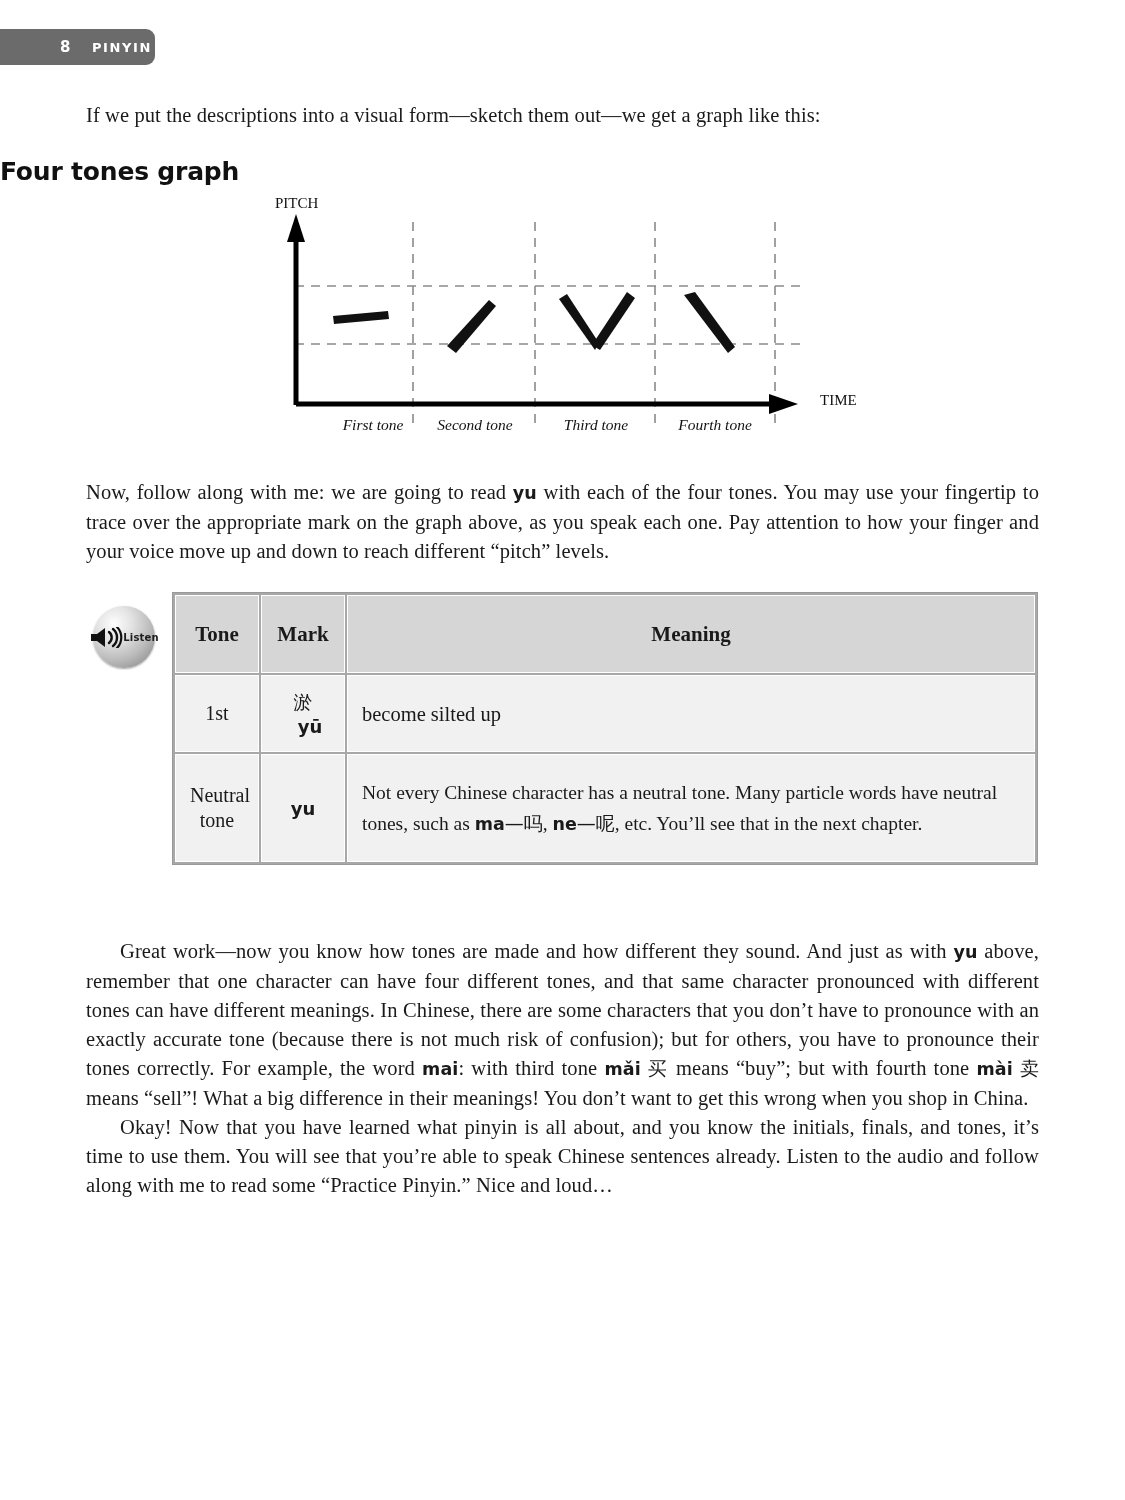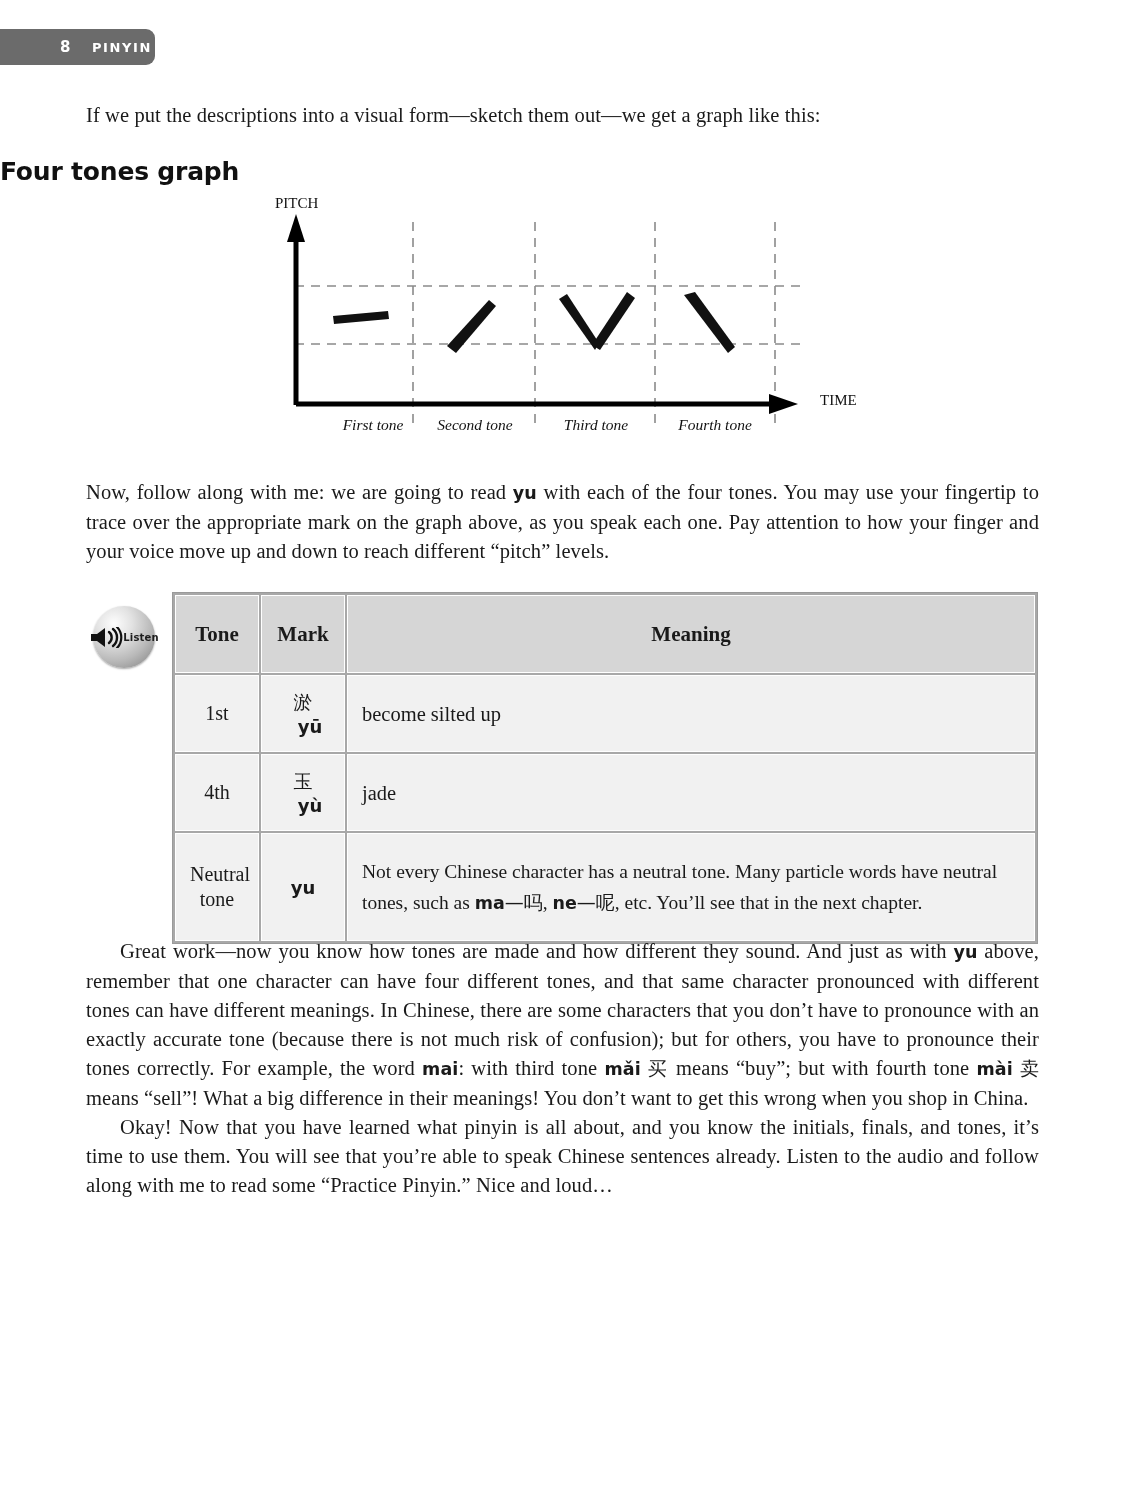--- a/index.html
+++ b/index.html
@@ -282,25 +282,20 @@
       <th>Meaning</th>
     </tr>
   </thead>
   <tbody>
     <tr>
       <td class="c-tone">1st</td>
       <td class="c-mark"><span class="hz">淤</span><span class="py">yū</span></td>
       <td class="c-meaning">become silted up</td>
     </tr>
     <tr>
-      <td class="c-tone">4th</td>
-      <td class="c-mark"><span class="hz">玉</span><span class="py">yù</span></td>
-      <td class="c-meaning">jade</td>
-    </tr>
-    <tr>
       <td class="c-tone" style="height:78px;"><span>Neutral</span><br><span>tone</span></td>
       <td class="c-mark"><span class="py" style="margin-left:0;">yu</span></td>
       <td class="c-meaning neutral"><span>Not every Chinese character has a neutral tone. Many particle words have neutral tones, such as </span><span class="pinyin-bold">ma</span><span class="hanzi">—吗</span><span>, </span><span class="pinyin-bold">ne</span><span class="hanzi">—呢</span><span>, etc. You’ll see that in the next chapter.</span></td>
     </tr>
   </tbody>
 </table>
 
 <div class="body-col" style="top:937px;">
   <p class="para indent"><span>Great work—now you know how tones are made and how different they sound. And just as with </span><span class="pinyin-bold">yu</span><span> above, remember that one character can have four different tones, and that same character pronounced with different tones can have different meanings. In Chinese, there are some characters that you don’t have to pronounce with an exactly accurate tone (because there is not much risk of confusion); but for others, you have to pronounce their tones correctly. For example, the word </span><span class="pinyin-bold">mai</span><span>: with third tone </span><span class="pinyin-bold">mǎi</span>&nbsp;<span class="hanzi">买</span><span> means “buy”; but with fourth tone </span><span class="pinyin-bold">mài</span>&nbsp;<span class="hanzi">卖</span><span> means “sell”! What a big difference in their meanings! You don’t want to get this wrong when you shop in China.</span></p>
   <p class="para indent">Okay! Now that you have learned what pinyin is all about, and you know the initials, finals, and tones, it’s time to use them. You will see that you’re able to speak Chinese sentences already. Listen to the audio and follow along with me to read some “Practice Pinyin.” Nice and loud…</p>

